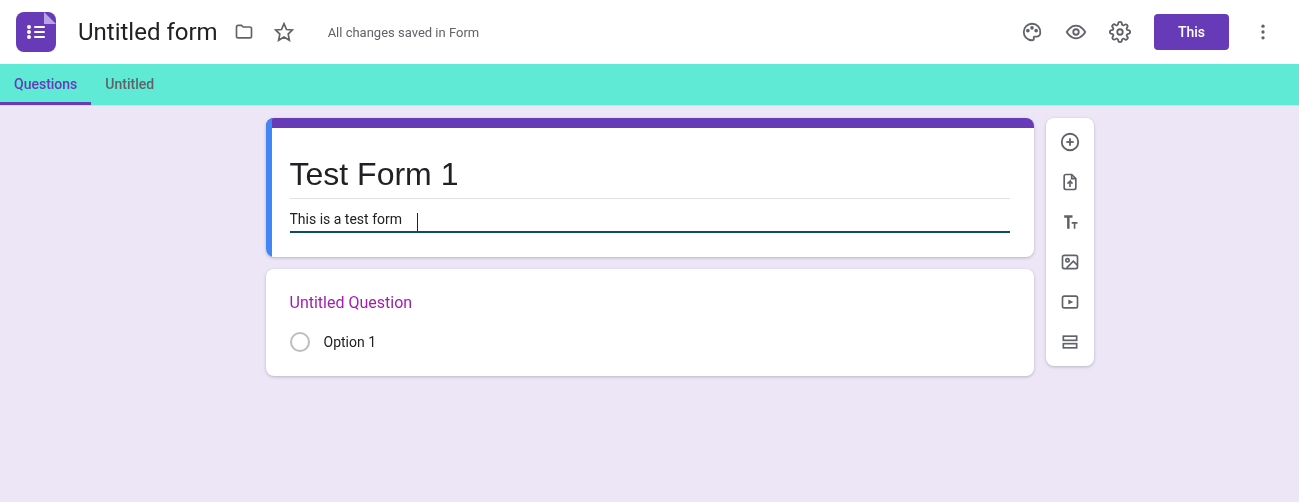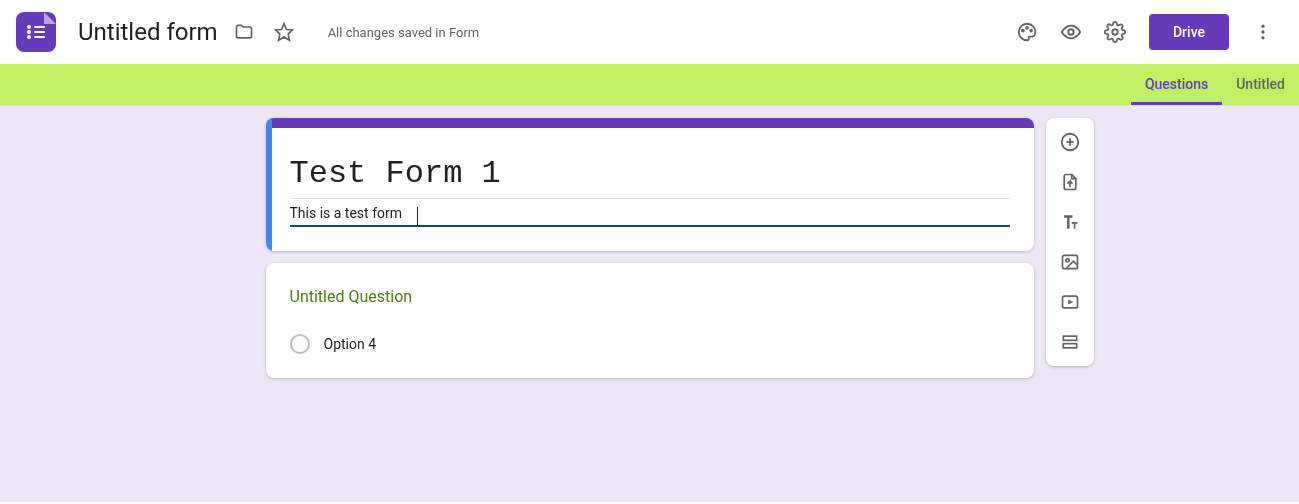--- a/index.html
+++ b/index.html
@@ -57,23 +57,23 @@
   }
   .header-right { margin-left:auto; display:flex;align-items:center;gap:4px;}
   .send-btn {
     background:#673ab7;color:#fff;border:none;
     font-size:14px;font-weight:500;
     height:36px;padding:0 24px;border-radius:4px;
     margin:0 10px;cursor:pointer;
     font-family:inherit;
   }
   .tabs-row {
-    display:flex;justify-content:flex-end;
+    display:flex;justify-content:flex-start;
     border-bottom:1px solid #dadce0;
-    background:#bef264;
+    background:#5eead4;
   }
   .tab {
     padding:12px 14px 10px;
     font-size:14px;font-weight:500;
     color:#5f6368;cursor:pointer;
     border-bottom:3px solid transparent;
     border-radius:6px 6px 0 0;
   }
   .tab.active { color:#673ab7;border-bottom-color:#673ab7;}
   .canvas {
@@ -97,38 +97,39 @@
   }
   .title-card .left-accent {
     position:absolute;left:0;top:0;bottom:0;width:6px;background:#4285f4;
   }
   .title-body { padding:22px 24px 24px;}
   .form-title {
     font-size:32px;line-height:1.25;
     border:none;outline:none;width:100%;
     padding:4px 0;
     border-bottom:1px solid #e0e0e0;
-    font-family:Liberation Mono, monospace;color:#202124;
+    font-family:Liberation Sans, sans-serif;color:#202124;
+    margin-bottom:6px;
   }
   .desc-wrap { position:relative;}
   .form-desc {
     font-size:14px;border:none;outline:none;width:100%;
     padding:6px 0 4px;background:transparent;
     border-bottom:2px solid #0c4a6e;
     font-family:inherit;color:#202124;
   }
   .caret {
     display:inline-block;width:1px;height:18px;
     background:#202124;vertical-align:middle;
     animation:blink 1s step-end infinite;
     position:absolute;left:127px;top:8px;
   }
   @keyframes blink {50%{opacity:0}}
   .question-card .q-body { padding:24px;}
-  .q-title { font-size:16px;margin-bottom:28px;color:#4d7c0f;}
+  .q-title { font-size:16px;margin-bottom:20px;color:#a21caf;}
   .option-row { display:flex;align-items:center;gap:14px;}
   .radio-circle {
     width:20px;height:20px;border:2px solid #bdbdbd;border-radius:50%;
   }
   .option-label {font-size:14px;color:#202124;}
   .side-toolbar {
     position:absolute;
     left:calc(50% + 396px);
     top:12px;
     width:48px;
@@ -191,21 +192,21 @@
           <path d="M2 12s3.5-7 10-7 10 7 10 7-3.5 7-10 7S2 12 2 12z"></path>
           <circle cx="12" cy="12" r="3"></circle>
         </svg>
     </div>
     <div class="icon-btn">
       <svg width="22" height="22" viewBox="0 0 24 24" fill="none" stroke="#5f6368" stroke-width="2">
           <circle cx="12" cy="12" r="3"></circle>
           <path d="M19.4 15a1.7 1.7 0 0 0 .34 1.87l.06.06a2 2 0 1 1-2.83 2.83l-.06-.06a1.7 1.7 0 0 0-1.87-.34 1.7 1.7 0 0 0-1 1.56V21a2 2 0 1 1-4 0v-.09a1.7 1.7 0 0 0-1-1.56 1.7 1.7 0 0 0-1.87.34l-.06.06a2 2 0 1 1-2.83-2.83l.06-.06A1.7 1.7 0 0 0 4.6 15a1.7 1.7 0 0 0-1.56-1H3a2 2 0 1 1 0-4h.09A1.7 1.7 0 0 0 4.6 9a1.7 1.7 0 0 0-.34-1.87l-.06-.06A2 2 0 1 1 7.03 4.24l.06.06A1.7 1.7 0 0 0 9 4.6a1.7 1.7 0 0 0 1-1.56V3a2 2 0 1 1 4 0v.09c0 .67.39 1.27 1 1.51a1.7 1.7 0 0 0 1.87-.34l.06-.06a2 2 0 1 1 2.83 2.83l-.06.06A1.7 1.7 0 0 0 19.4 9c.24.61.84 1 1.51 1H21a2 2 0 1 1 0 4h-.09a1.7 1.7 0 0 0-1.51 1z"></path>
         </svg>
     </div>
-    <button class="send-btn">Drive</button>
+    <button class="send-btn">This</button>
     <div class="icon-btn">
       <svg width="20" height="20" viewBox="0 0 24 24" fill="#5f6368">
           <circle cx="12" cy="5" r="2"></circle>
           <circle cx="12" cy="12" r="2"></circle>
           <circle cx="12" cy="19" r="2"></circle>
         </svg>
     </div>
   </div>
 </div>
 
@@ -227,21 +228,21 @@
           <span class="caret"></span>
         </div>
       </div>
     </div>
 
     <div class="card question-card">
       <div class="q-body">
         <div class="q-title">Untitled Question</div>
         <div class="option-row">
           <div class="radio-circle"></div>
-          <div class="option-label">Option 4</div>
+          <div class="option-label">Option 1</div>
         </div>
       </div>
     </div>
 
   </div>
 
   <div class="side-toolbar">
     <div class="tb-btn">
       <svg width="22" height="22" viewBox="0 0 24 24" fill="none" stroke="#5f6368" stroke-width="2">
           <circle cx="12" cy="12" r="9"></circle>

